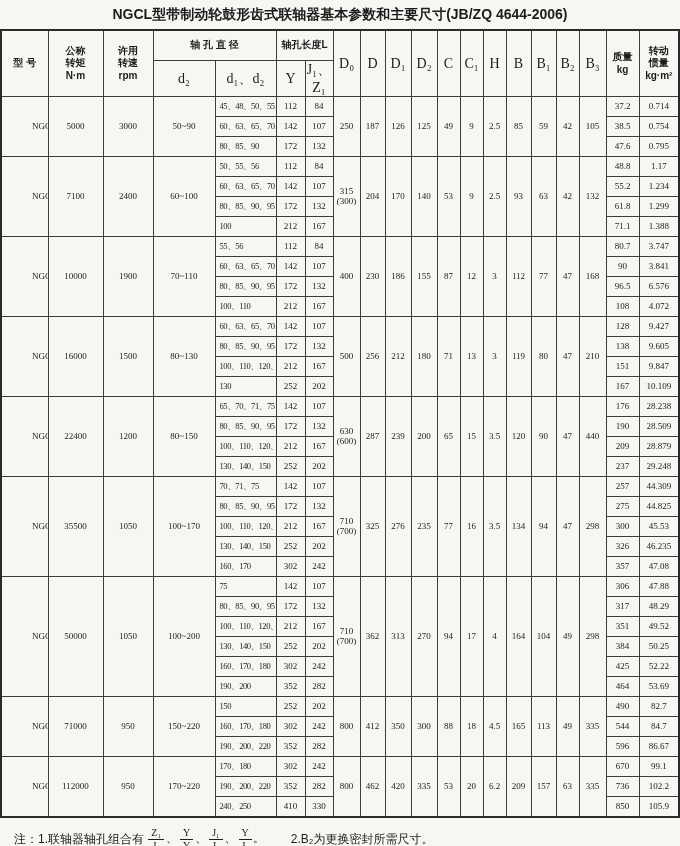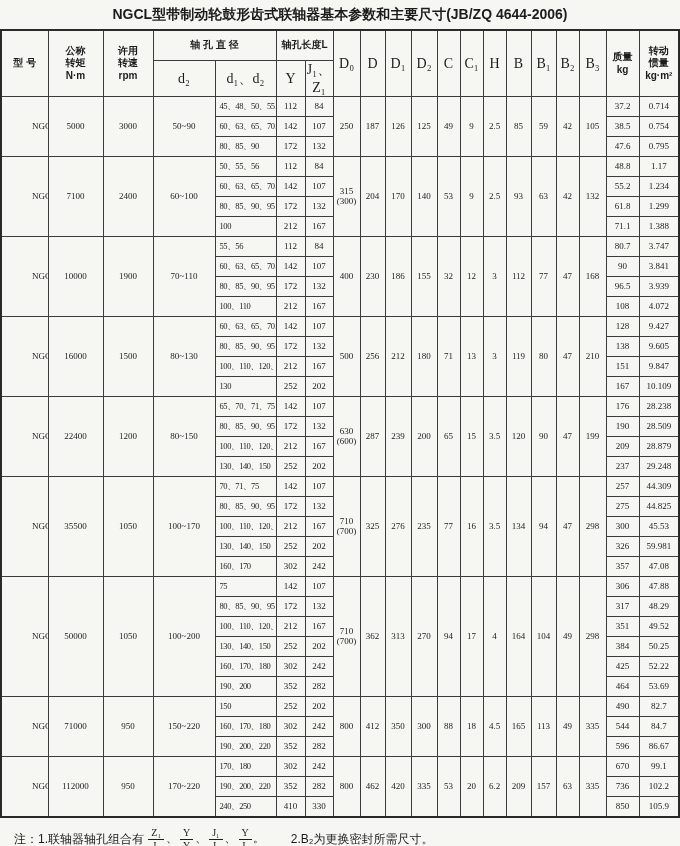--- a/index.html
+++ b/index.html
@@ -234,21 +234,21 @@
           <td rowspan="4">10000</td>
           <td rowspan="4">1900</td>
           <td rowspan="4">70~110</td>
           <td class="bores">55、56</td>
           <td>112</td>
           <td>84</td>
           <td class="dim" rowspan="4">400</td>
           <td class="dim" rowspan="4">230</td>
           <td class="dim" rowspan="4">186</td>
           <td class="dim" rowspan="4">155</td>
-          <td class="dim" rowspan="4">32</td>
+          <td class="dim" rowspan="4">87</td>
           <td class="dim" rowspan="4">12</td>
           <td class="dim" rowspan="4">3</td>
           <td class="dim" rowspan="4">112</td>
           <td class="dim" rowspan="4">77</td>
           <td class="dim" rowspan="4">47</td>
           <td class="dim" rowspan="4">168</td>
           <td>80.7</td>
           <td>3.747</td>
         </tr>
         <tr>
@@ -256,21 +256,21 @@
           <td>142</td>
           <td>107</td>
           <td>90</td>
           <td>3.841</td>
         </tr>
         <tr>
           <td class="bores">80、85、90、95</td>
           <td>172</td>
           <td>132</td>
           <td>96.5</td>
-          <td>3.939</td>
+          <td>6.576</td>
         </tr>
         <tr>
           <td class="bores">100、110</td>
           <td>212</td>
           <td>167</td>
           <td>108</td>
           <td>4.072</td>
         </tr>
         <tr>
           <td class="model" rowspan="4">NGCL9</td>
@@ -327,21 +327,21 @@
 (600)</td>
           <td class="dim" rowspan="4">287</td>
           <td class="dim" rowspan="4">239</td>
           <td class="dim" rowspan="4">200</td>
           <td class="dim" rowspan="4">65</td>
           <td class="dim" rowspan="4">15</td>
           <td class="dim" rowspan="4">3.5</td>
           <td class="dim" rowspan="4">120</td>
           <td class="dim" rowspan="4">90</td>
           <td class="dim" rowspan="4">47</td>
-          <td class="dim" rowspan="4">199</td>
+          <td class="dim" rowspan="4">440</td>
           <td>176</td>
           <td>28.238</td>
         </tr>
         <tr>
           <td class="bores">80、85、90、95</td>
           <td>172</td>
           <td>132</td>
           <td>190</td>
           <td>28.509</td>
         </tr>
@@ -394,21 +394,21 @@
           <td>212</td>
           <td>167</td>
           <td>300</td>
           <td>45.53</td>
         </tr>
         <tr>
           <td class="bores">130、140、150</td>
           <td>252</td>
           <td>202</td>
           <td>326</td>
-          <td>59.981</td>
+          <td>46.235</td>
         </tr>
         <tr>
           <td class="bores">160、170</td>
           <td>302</td>
           <td>242</td>
           <td>357</td>
           <td>47.08</td>
         </tr>
         <tr>
           <td class="model" rowspan="6">NGCL12</td>

